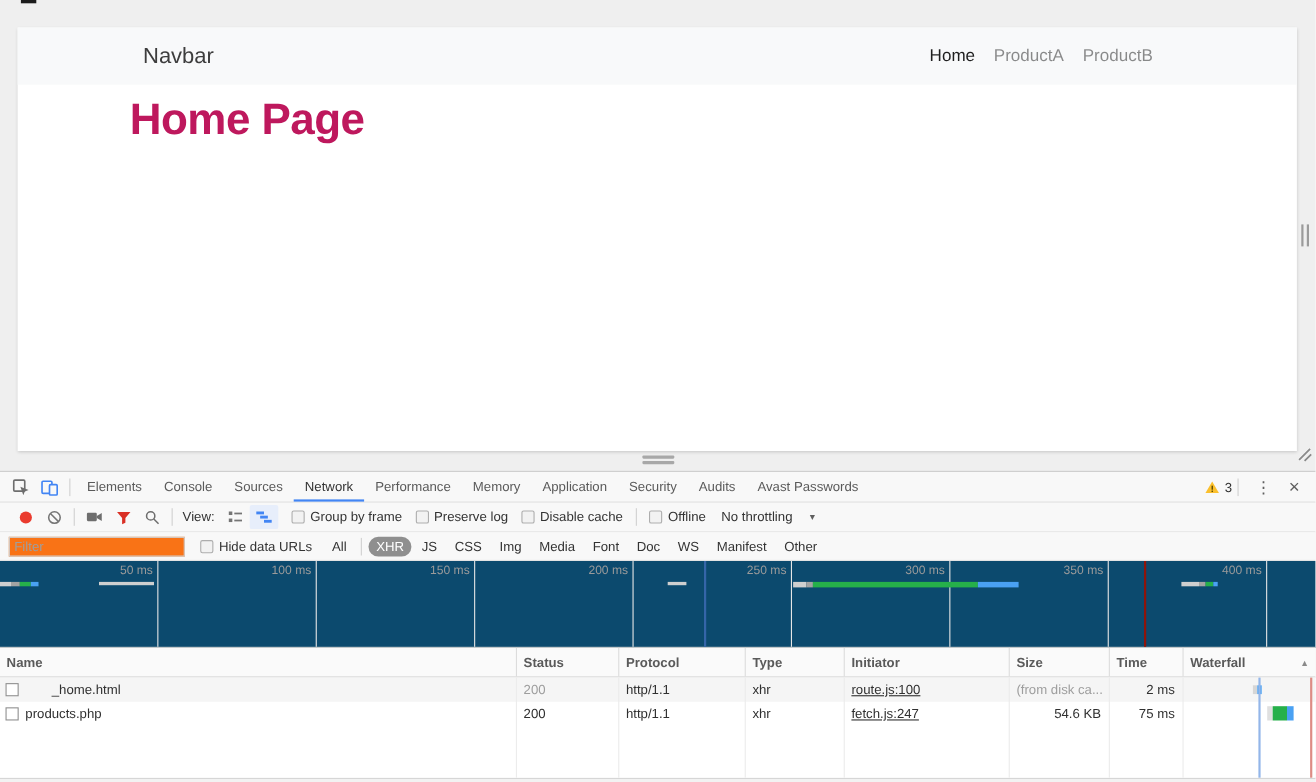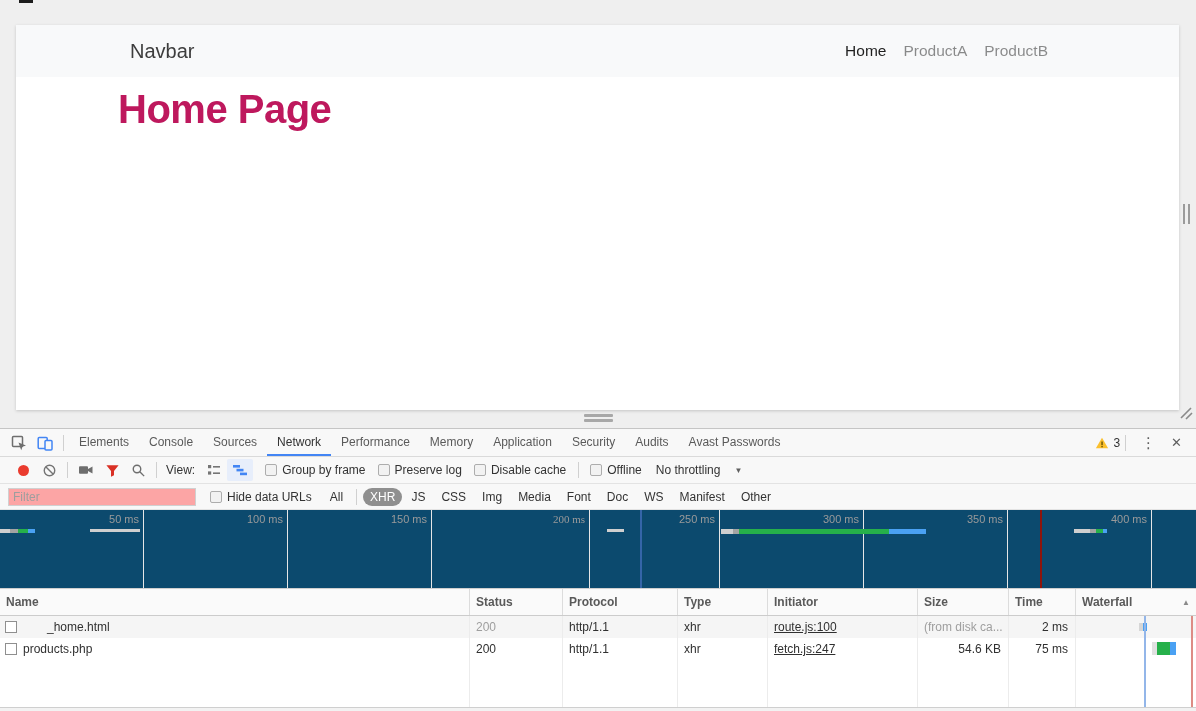--- a/index.html
+++ b/index.html
@@ -67,21 +67,21 @@
   .view-label { margin:0 6px 0 4px; color:#333; }
   .cb-label { display:flex; align-items:center; gap:5px; margin-left:12px; cursor:pointer; white-space:nowrap; }
   .cb { width:12px; height:12px; background:#f2f2f2; border:1px solid #adadad; border-radius:2px; flex:0 0 12px; }
   .throttle { display:flex; align-items:center; gap:14px; margin-left:14px; cursor:pointer; }
   .throttle .arrow { font-size:8px; color:#5f5f5f; }
   .dt-filterbar {
     height:26px; flex:0 0 26px; background:#f8f8f8; border-bottom:1px solid #e3e3e3;
     display:flex; align-items:center; padding-left:8px;
   }
   .filter-input {
-    width:188px; height:18px; border:1px solid #d0d0d0; background:#fca5a5;
+    width:160px; height:18px; border:1px solid #d0d0d0; background:#f97316;
     font:12px "Liberation Sans", sans-serif; padding:0 4px; color:#333; outline:none;
   }
   .filter-input::placeholder { color:#9e9e9e; }
   .dt-filterbar .cb-label { margin-left:14px; }
   .ftypes { display:flex; align-items:center; margin-left:10px; }
   .ftype { padding:2px 7px; margin:12px 1px; color:#333; cursor:pointer; border-radius:9px; white-space:nowrap; }
   .ftype.selected { background:#8f8f8f; color:#fff; }
   .dt-overview { height:79px; flex:0 0 79px; position:relative; background:#0c4a6e; border-bottom:1px solid #cfcfcf; cursor:crosshair; }
   .ov-section { position:absolute; top:0; bottom:0; border-right:1px solid #e6e6e6; }
   .ov-label { position:absolute; top:3px; right:4px; font-size:11px; color:#9a9a9a; white-space:nowrap; }
@@ -280,21 +280,21 @@
   <div class="dt-overview">
     <div class="ov-section" style="left:0;width:144px;">
         <span class="ov-label">50 ms</span>
       </div>
     <div class="ov-section" style="left:144px;width:144px;">
         <span class="ov-label">100 ms</span>
       </div>
     <div class="ov-section" style="left:288px;width:144px;">
         <span class="ov-label">150 ms</span>
       </div>
-    <div class="ov-section" style="left:446px;width:144px;font-family:Liberation Serif, serif;">
+    <div class="ov-section" style="left:432px;width:144px;">
         <span class="ov-label">200 ms</span>
       </div>
     <div class="ov-section" style="left:576px;width:144px;">
         <span class="ov-label">250 ms</span>
       </div>
     <div class="ov-section" style="left:720px;width:144px;">
         <span class="ov-label">300 ms</span>
       </div>
     <div class="ov-section" style="left:864px;width:144px;">
         <span class="ov-label">350 ms</span>

